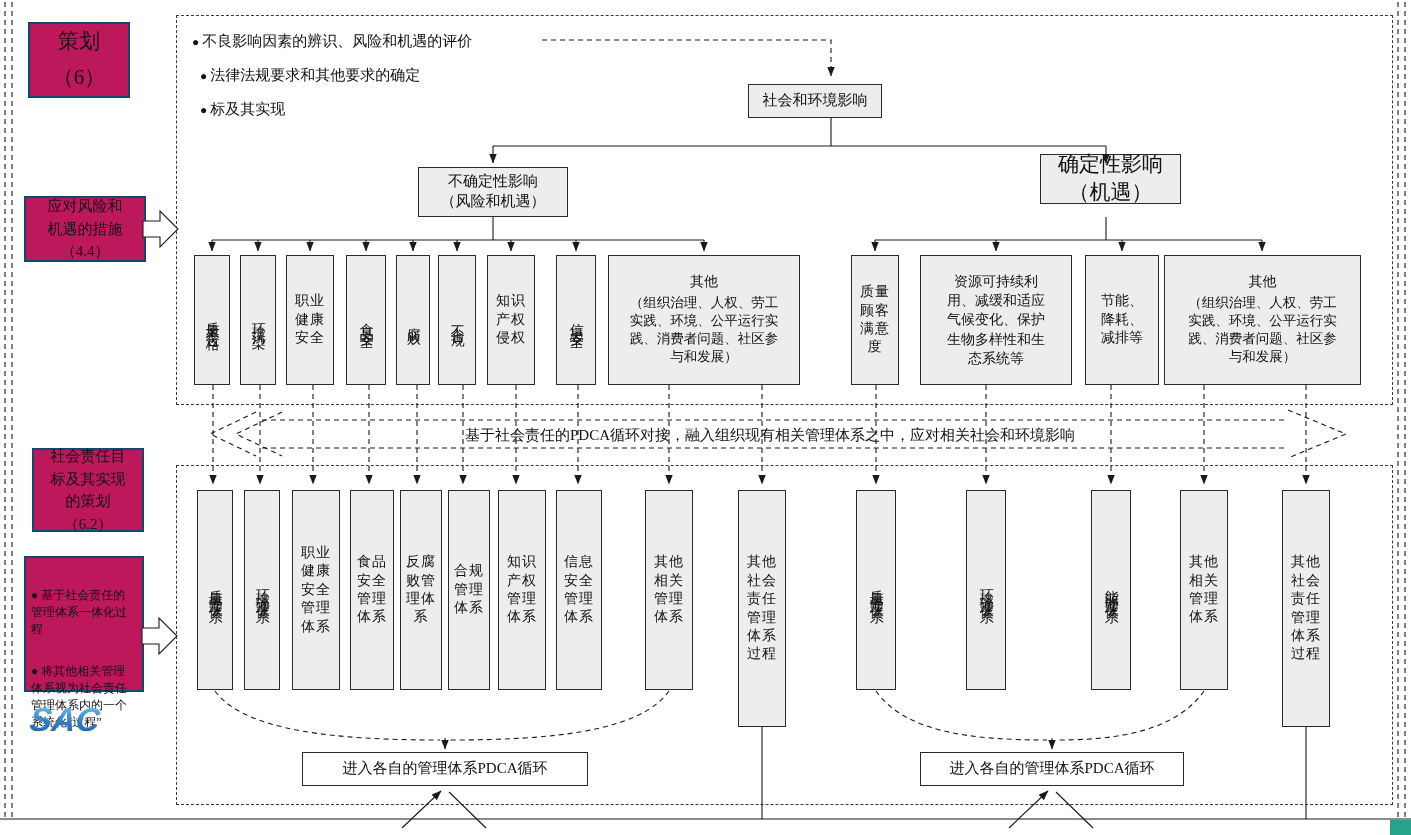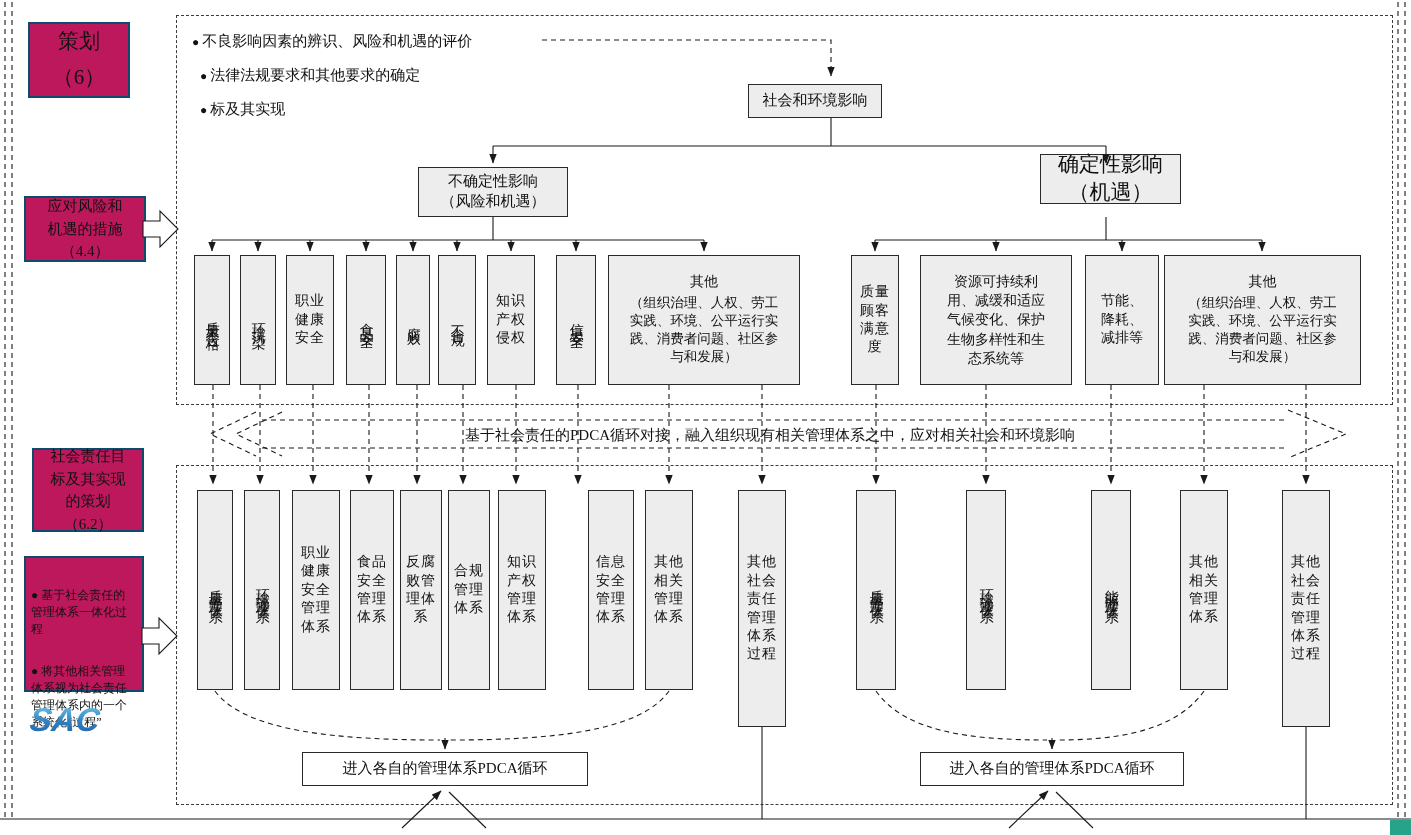--- a/index.html
+++ b/index.html
@@ -107,21 +107,21 @@
 
 <div class="banner">基于社会责任的PDCA循环对接，融入组织现有相关管理体系之中，应对相关社会和环境影响</div>
 
 <div class="box vtext" style="left:197px;top:490px;width:36px;height:200px">质量管理体系</div>
 <div class="box vtext" style="left:244px;top:490px;width:36px;height:200px">环境管理体系</div>
 <div class="box wrap2" style="left:292px;top:490px;width:48px;height:200px">职业健康安全管理体系</div>
 <div class="box wrap2" style="left:350px;top:490px;width:44px;height:200px">食品安全管理体系</div>
 <div class="box wrap2" style="left:400px;top:490px;width:42px;height:200px">反腐败管理体系</div>
 <div class="box wrap2" style="left:448px;top:490px;width:42px;height:200px">合规管理体系</div>
 <div class="box wrap2" style="left:498px;top:490px;width:48px;height:200px">知识产权管理体系</div>
-<div class="box wrap2" style="left:588px;top:490px;width:46px;height:200px">信息安全管理体系</div>
+<div class="box wrap2" style="left:556px;top:490px;width:46px;height:200px">信息安全管理体系</div>
 <div class="box wrap2" style="left:645px;top:490px;width:48px;height:200px">其他相关管理体系</div>
 <div class="box wrap2" style="left:738px;top:490px;width:48px;height:237px">其他社会责任管理体系过程</div>
 
 <div class="box vtext" style="left:856px;top:490px;width:40px;height:200px">质量管理体系</div>
 <div class="box vtext" style="left:966px;top:490px;width:40px;height:200px">环境管理体系</div>
 <div class="box vtext" style="left:1091px;top:490px;width:40px;height:200px">能源管理体系</div>
 <div class="box wrap2" style="left:1180px;top:490px;width:48px;height:200px">其他相关管理体系</div>
 <div class="box wrap2" style="left:1282px;top:490px;width:48px;height:237px">其他社会责任管理体系过程</div>
 
 <div class="box white pdca" style="left:302px;top:752px;width:286px;height:34px">进入各自的管理体系PDCA循环</div>

